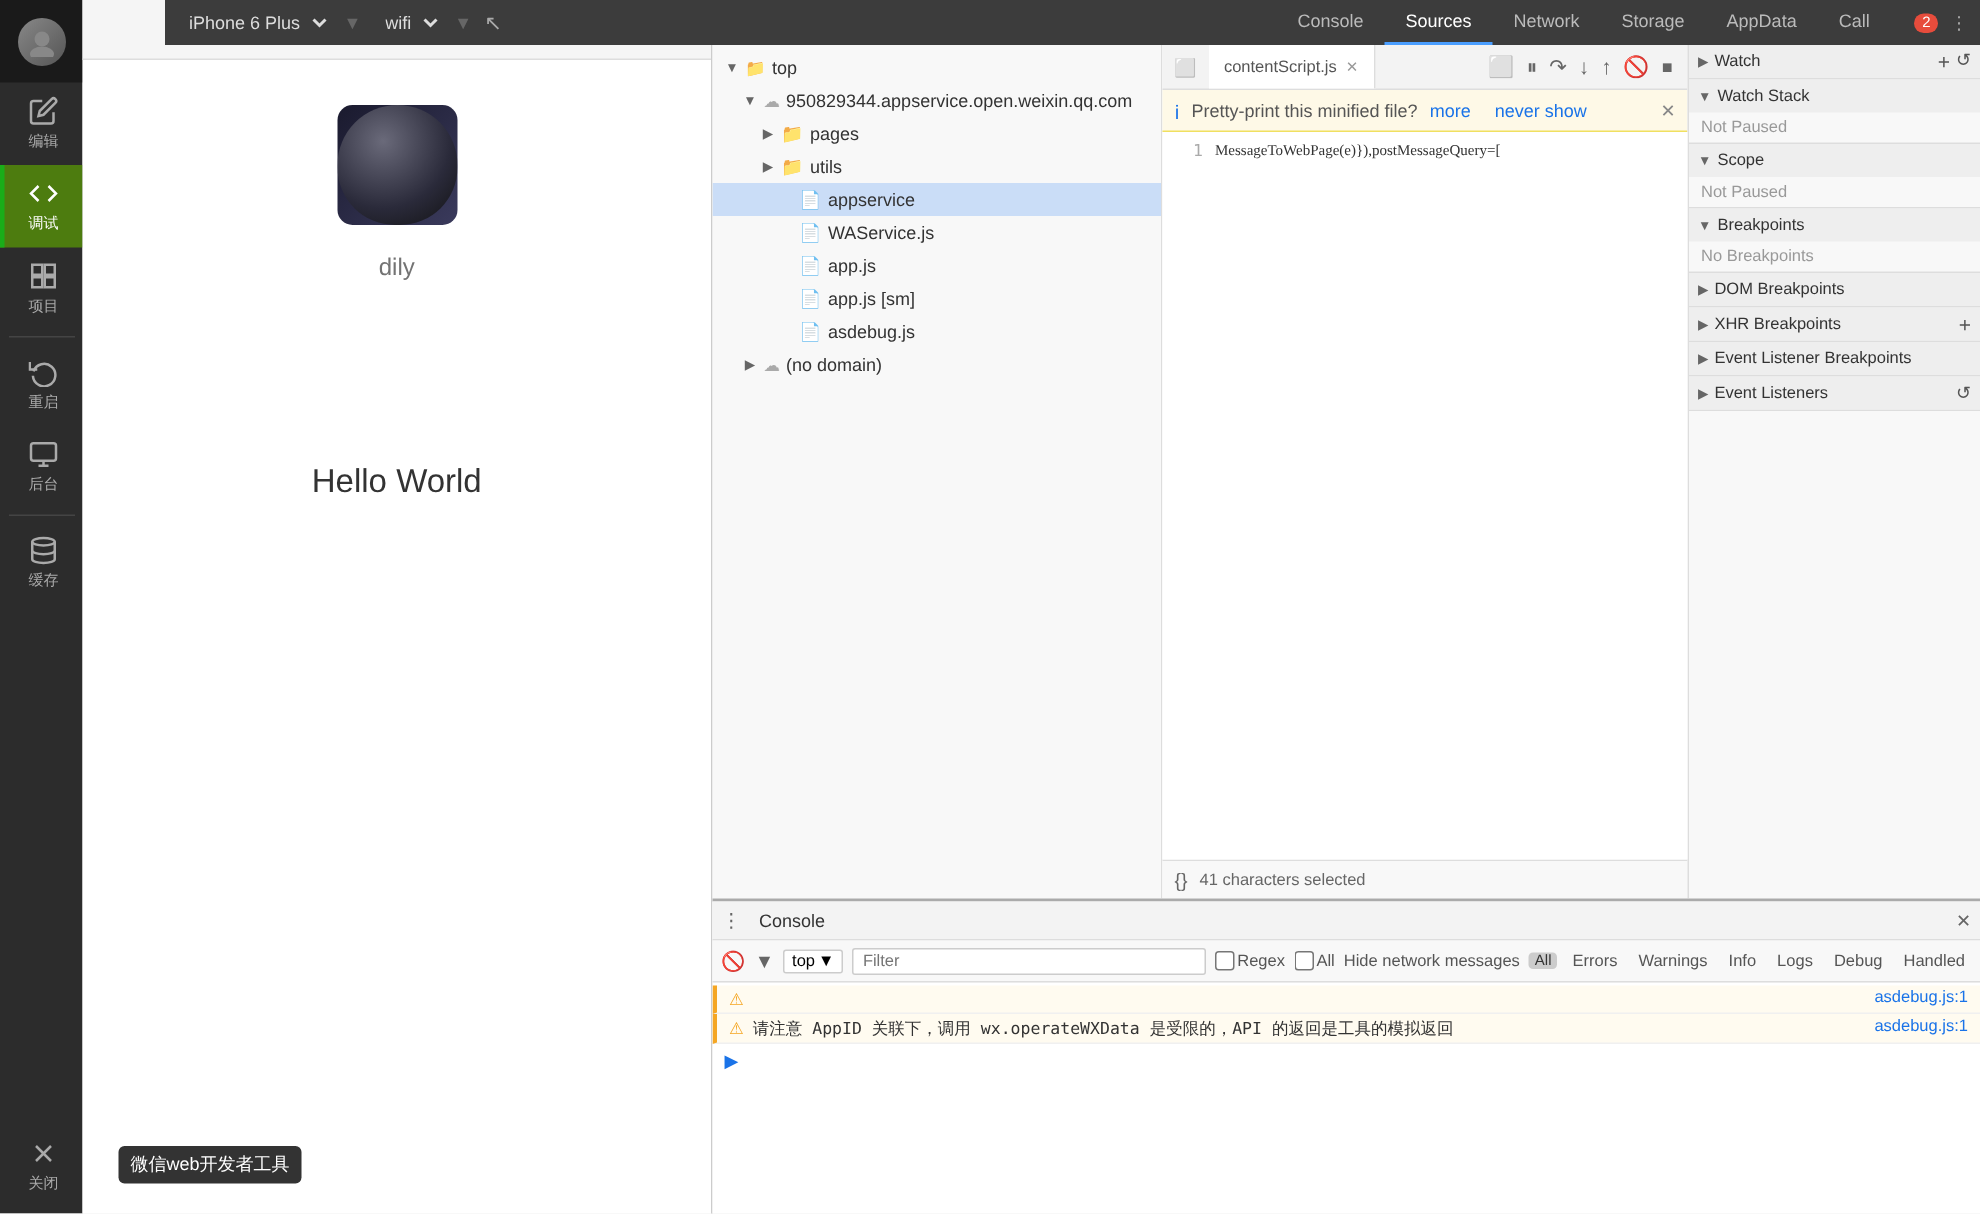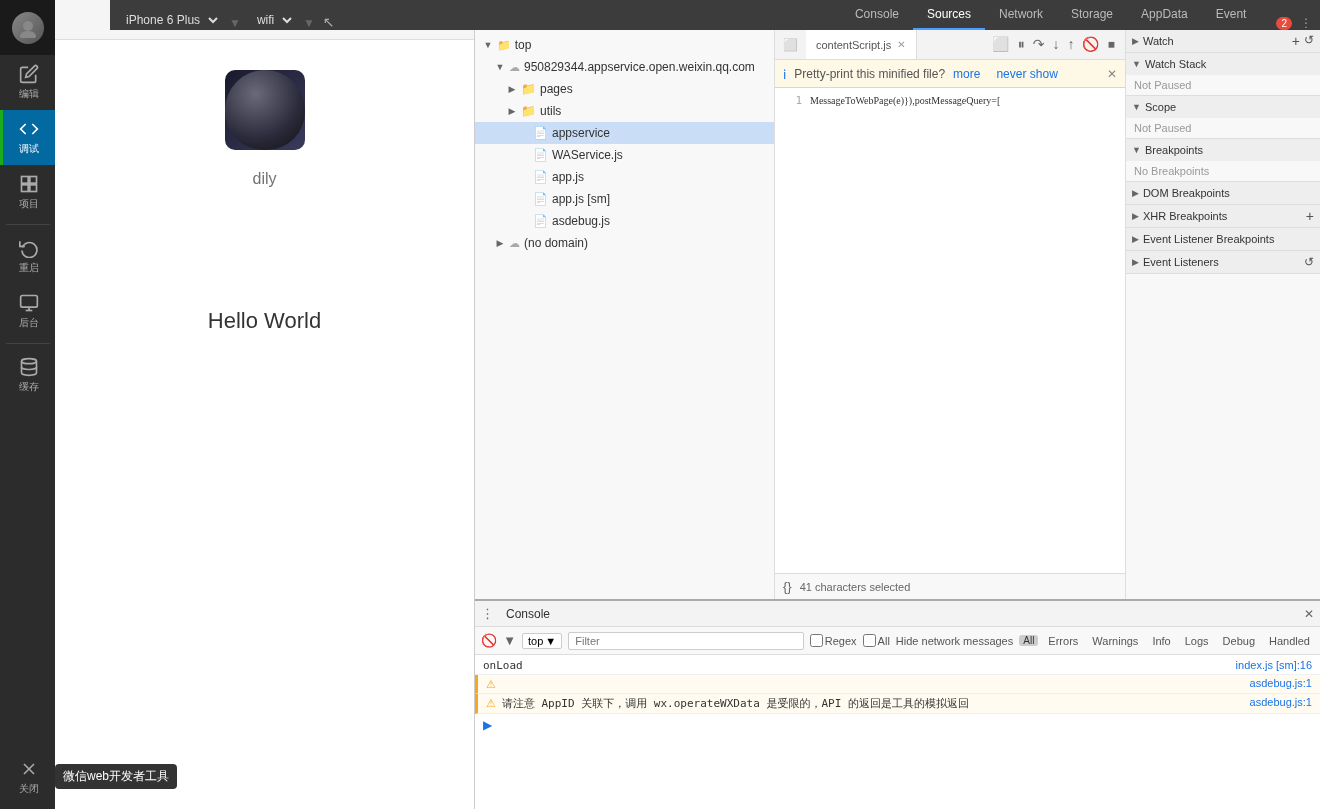--- a/index.html
+++ b/index.html
@@ -26,29 +26,29 @@
       background: linear-gradient(135deg, #888, #555);
       display: flex; align-items: center; justify-content: center;
       color: #ccc; font-size: 14px;
     }
     .sidebar-icon-btn {
       width: 55px; height: 55px;
       display: flex; flex-direction: column; align-items: center; justify-content: center;
       color: #aaa; font-size: 10px; gap: 3px; cursor: pointer;
       border-left: 3px solid transparent;
     }
-    .sidebar-icon-btn.active { border-left-color: #1aad19; color: white; background: #0369a1; }
+    .sidebar-icon-btn.active { border-left-color: #1aad19; color: white; background: #4d7c0f; }
     .sidebar-icon-btn svg { width: 20px; height: 20px; }
     .sidebar-divider { width: 80%; height: 1px; background: #444; margin: 4px 0; }
 
     
     .top-bar {
       position: absolute; top: 0; left: 55px; right: 0; height: 30px;
       background: #3c3c3c;
-      display: flex; align-items: flex-end; padding: 0 8px; gap: 8px;
+      display: flex; align-items: center; padding: 0 8px; gap: 8px;
       z-index: 10;
     }
     .device-select {
       background: #3c3c3c; border: none; color: #ddd; font-size: 12px;
       padding: 2px 4px; cursor: pointer; outline: none;
     }
     .top-bar-sep { color: #666; }
     .network-select {
       background: #3c3c3c; border: none; color: #ddd; font-size: 12px;
       padding: 2px 4px; cursor: pointer; outline: none;
@@ -307,41 +307,41 @@
     <span class="top-bar-sep">▼</span>
 
     <span style="color: #aaa; font-size: 14px;">↖</span>
 
     <div class="top-bar-tabs">
       <div class="top-tab">Console</div>
       <div class="top-tab active">Sources</div>
       <div class="top-tab">Network</div>
       <div class="top-tab">Storage</div>
       <div class="top-tab">AppData</div>
-      <div class="top-tab">Event</div>
+      <div class="top-tab">Call</div>
     </div>
     <div class="top-bar-right">
       <span class="badge">2</span>
       <span style="color: #aaa; cursor: pointer;">⋮</span>
     </div>
   </div>
 
   <div style="flex: 1; display: flex; min-height: 0; margin-top: 30px;">
 
     <div class="phone-preview">
       <div class="phone-title">WeChat</div>
       <div class="phone-content">
         <div class="wechat-avatar">
           <div style="width:100%;height:100%;background:radial-gradient(circle at 38% 30%, #6a6a7a 0%, #2a2a3a 60%, #111 100%);border-radius:50% 50% 48% 48%;"></div>
         </div>
         <span class="contact-name">dily</span>
         <span class="hello-world">Hello World</span>
       </div>
 
-      <div style="position:absolute;bottom:20px;left:0;background:#333;color:#fff;padding:4px 8px;border-radius:4px;font-size:12px;white-space:nowrap;">微信web开发者工具</div>
+      <div style="position:absolute;bottom:20px;left:24px;background:#333;color:#fff;padding:4px 8px;border-radius:4px;font-size:12px;white-space:nowrap;">微信web开发者工具</div>
     </div>
 
     <div class="devtools">
 
       <div class="dt-toolbar">
         <div class="dt-tab active">Sources</div>
         <div class="dt-tab">Content scripts</div>
         <div class="dt-tab">Snippets</div>
         <span class="dt-toolbar-more">⋮</span>
       </div>
@@ -569,24 +569,20 @@
           <span class="log-level-btn">Errors</span>
           <span class="log-level-btn">Warnings</span>
           <span class="log-level-btn">Info</span>
           <span class="log-level-btn">Logs</span>
           <span class="log-level-btn">Debug</span>
           <span class="log-level-btn">Handled</span>
         </div>
 
         <div class="console-messages">
 
-          <div class="console-msg info-line">
-            <span class="msg-text">onLoad</span>
-            <a class="msg-link">index.js [sm]:16</a>
-          </div>
 
           <div class="console-msg warning">
             <span class="msg-icon warn-icon">⚠</span>
             <a class="msg-link">asdebug.js:1</a>
           </div>
 
           <div class="console-msg warning">
             <span class="msg-icon warn-icon">⚠</span>
             <span class="msg-text">请注意 AppID 关联下，调用 wx.operateWXData 是受限的，API 的返回是工具的模拟返回</span>
             <a class="msg-link">asdebug.js:1</a>

